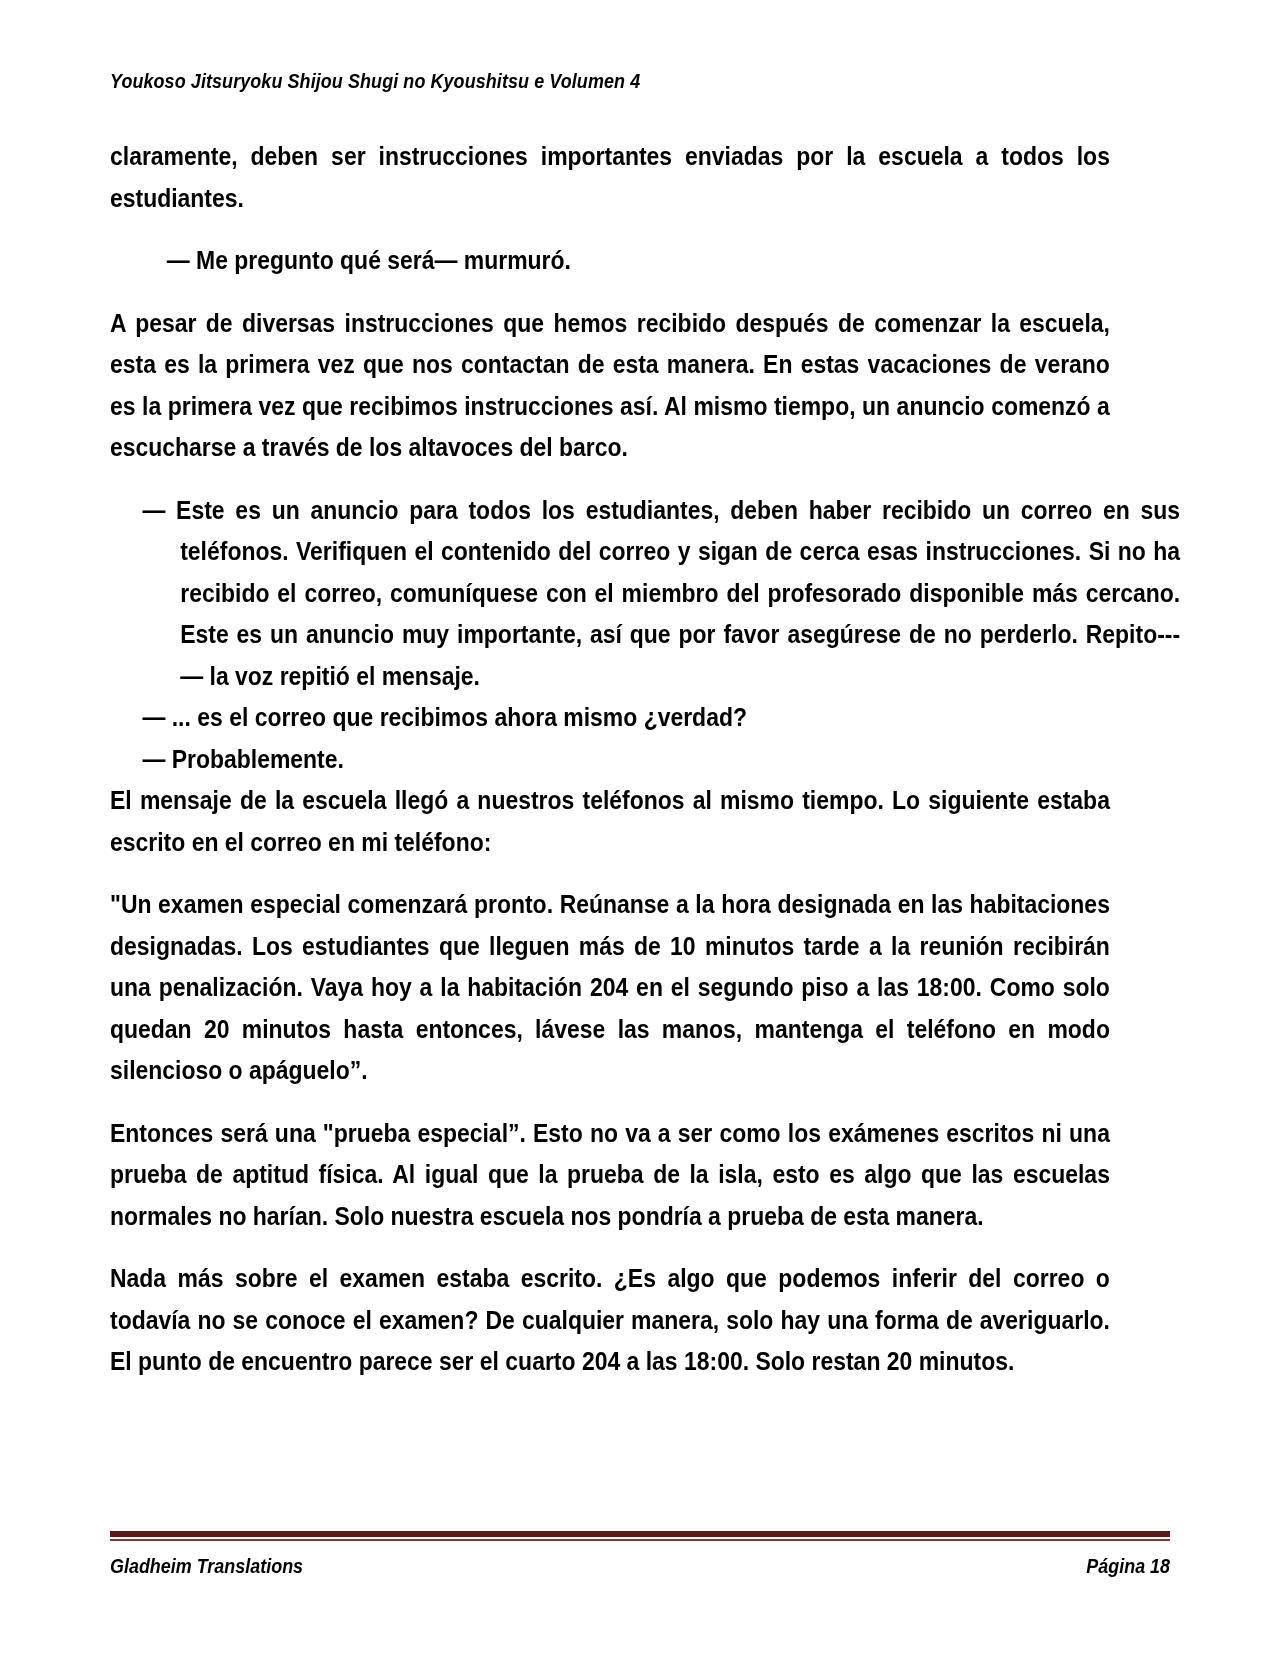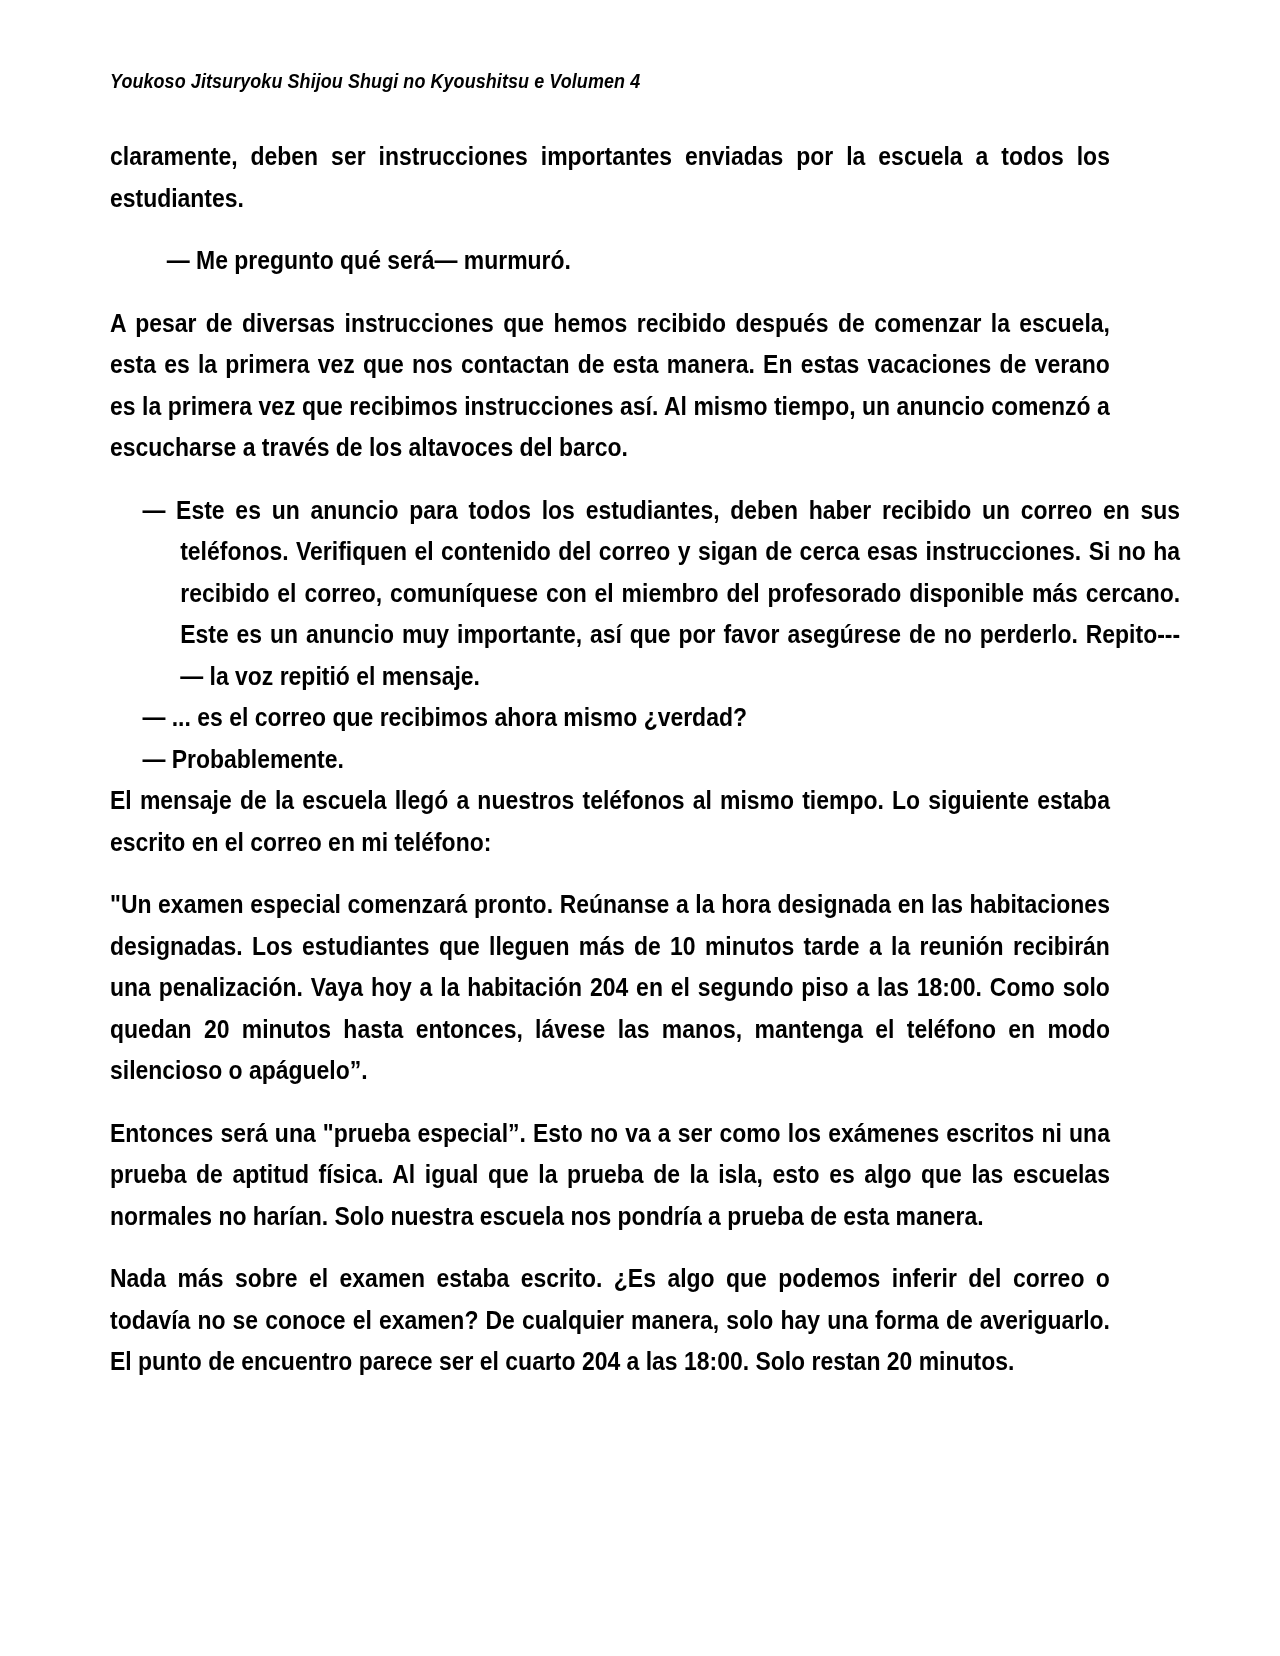--- a/index.html
+++ b/index.html
@@ -154,14 +154,23 @@
     <p class="para">El mensaje de la escuela llegó a nuestros teléfonos al mismo tiempo. Lo siguiente estaba escrito en el correo en mi teléfono:</p>
 
     <p class="para">"Un examen especial comenzará pronto. Reúnanse a la hora designada en las habitaciones designadas. Los estudiantes que lleguen más de 10 minutos tarde a la reunión recibirán una penalización. Vaya hoy a la habitación 204 en el segundo piso a las 18:00. Como solo quedan 20 minutos hasta entonces, lávese las manos, mantenga el teléfono en modo silencioso o apáguelo”.</p>
 
     <p class="para">Entonces será una "prueba especial”. Esto no va a ser como los exámenes escritos ni una prueba de aptitud física. Al igual que la prueba de la isla, esto es algo que las escuelas normales no harían. Solo nuestra escuela nos pondría a prueba de esta manera.</p>
 
     <p class="para">Nada más sobre el examen estaba escrito. ¿Es algo que podemos inferir del correo o todavía no se conoce el examen? De cualquier manera, solo hay una forma de averiguarlo. El punto de encuentro parece ser el cuarto 204 a las 18:00. Solo restan 20 minutos.</p>
 
   </div>
 
+  <div class="footer">
+    <div class="footer-rule-thick"></div>
+    <div class="footer-rule-gap"></div>
+    <div class="footer-rule-thin"></div>
+    <div class="footer-row">
+      <div class="footer-left">Gladheim Translations</div>
+      <div class="footer-right">Página 18</div>
+    </div>
+  </div>
 
 </div>
 
 </body></html>

